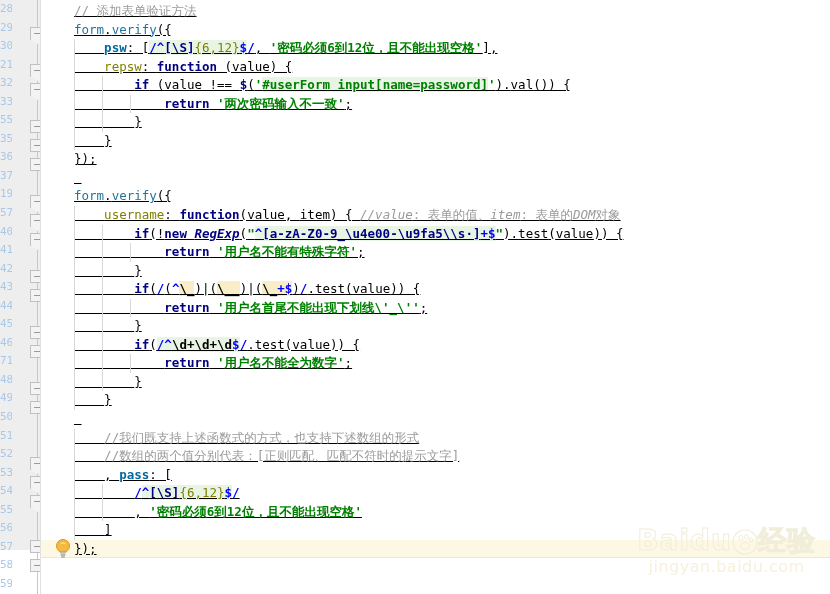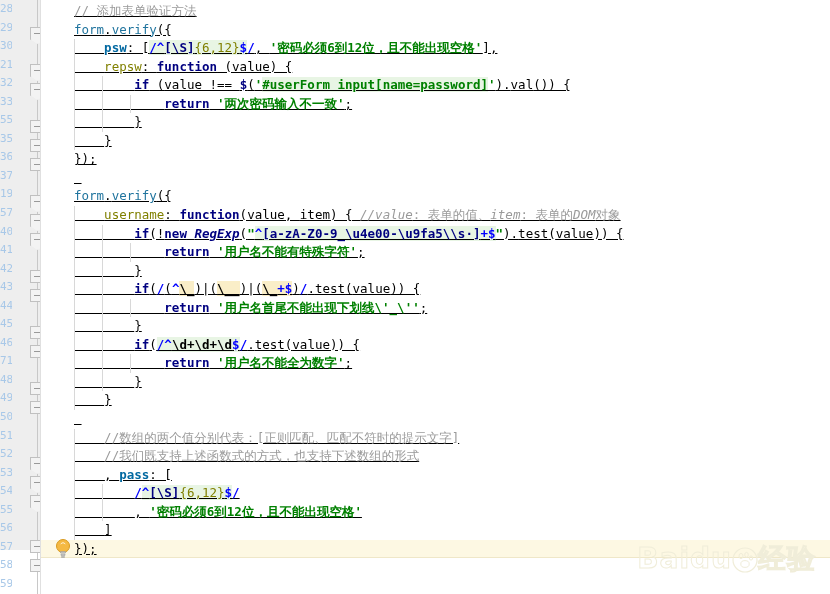--- a/index.html
+++ b/index.html
@@ -213,34 +213,35 @@
       <div class="line"><span class="guide" style="left:33px;height:18.55px;top:0"></span><span class="guide" style="left:61px;height:18.55px;top:0"></span><span class="guide" style="left:89px;height:18.55px;top:0"></span>            <span class="kw">return</span> <span class="str">'用户名不能有特殊字符'</span><span class="punct">;</span></div>
       <div class="line"><span class="guide" style="left:33px;height:18.55px;top:0"></span><span class="guide" style="left:61px;height:18.55px;top:0"></span>        <span class="punct">}</span></div>
       <div class="line"><span class="guide" style="left:33px;height:18.55px;top:0"></span><span class="guide" style="left:61px;height:18.55px;top:0"></span>        <span class="kw">if</span><span class="punct">(</span><span class="rxmeta">/</span><span class="punct">(</span><span class="rxmeta">^</span><span class="hl"><span class="rxplain">\_</span></span><span class="punct">)|(</span><span class="hl"><span class="rxplain">\__</span></span><span class="punct">)|(</span><span class="hl"><span class="rxplain">\_</span><span class="rxmeta">+$</span></span><span class="punct">)</span><span class="rxmeta">/</span><span class="punct">.</span><span class="ident">test</span><span class="punct">(</span><span class="param">value</span><span class="punct">)) {</span></div>
       <div class="line"><span class="guide" style="left:33px;height:18.55px;top:0"></span><span class="guide" style="left:61px;height:18.55px;top:0"></span><span class="guide" style="left:89px;height:18.55px;top:0"></span>            <span class="kw">return</span> <span class="str">'用户名首尾不能出现下划线\'_\''</span><span class="punct">;</span></div>
       <div class="line"><span class="guide" style="left:33px;height:18.55px;top:0"></span><span class="guide" style="left:61px;height:18.55px;top:0"></span>        <span class="punct">}</span></div>
       <div class="line"><span class="guide" style="left:33px;height:18.55px;top:0"></span><span class="guide" style="left:61px;height:18.55px;top:0"></span>        <span class="kw">if</span><span class="punct">(</span><span class="rx"><span class="rxmeta">/^</span><span class="rxplain">\d+\d+\d</span><span class="rxmeta">$</span></span><span class="rxmeta">/</span><span class="punct">.</span><span class="ident">test</span><span class="punct">(</span><span class="param">value</span><span class="punct">)) {</span></div>
       <div class="line"><span class="guide" style="left:33px;height:18.55px;top:0"></span><span class="guide" style="left:61px;height:18.55px;top:0"></span><span class="guide" style="left:89px;height:18.55px;top:0"></span>            <span class="kw">return</span> <span class="str">'用户名不能全为数字'</span><span class="punct">;</span></div>
       <div class="line"><span class="guide" style="left:33px;height:18.55px;top:0"></span><span class="guide" style="left:61px;height:18.55px;top:0"></span>        <span class="punct">}</span></div>
       <div class="line"><span class="guide" style="left:33px;height:18.55px;top:0"></span>    <span class="punct">}</span></div>
       <div class="line"> </div>
+      <div class="line"><span class="guide" style="left:33px;height:18.55px;top:0"></span>    <span class="cmt">//我们既支持上述函数式的方式，也支持下述数组的形式</span></div>
       <div class="line"><span class="guide" style="left:33px;height:18.55px;top:0"></span>    <span class="cmt">//数组的两个值分别代表：[正则匹配、匹配不符时的提示文字]</span></div>
-      <div class="line"><span class="guide" style="left:33px;height:18.55px;top:0"></span>    <span class="cmt">//我们既支持上述函数式的方式，也支持下述数组的形式</span></div>
       <div class="line"><span class="guide" style="left:33px;height:18.55px;top:0"></span>    <span class="punct">, </span><span class="prop">pass</span><span class="punct">: [</span></div>
       <div class="line"><span class="guide" style="left:33px;height:18.55px;top:0"></span><span class="guide" style="left:61px;height:18.55px;top:0"></span>        <span class="rxmeta">/</span><span class="rx"><span class="rxmeta">^</span><span class="rxclass">[\S]</span><span class="rxnum">{6,12}</span><span class="rxmeta">$</span></span><span class="rxmeta">/</span></div>
       <div class="line"><span class="guide" style="left:33px;height:18.55px;top:0"></span><span class="guide" style="left:61px;height:18.55px;top:0"></span>        <span class="punct">, </span><span class="str">'密码必须6到12位，且不能出现空格'</span></div>
       <div class="line"><span class="guide" style="left:33px;height:18.55px;top:0"></span>    <span class="punct">]</span></div>
       <div class="line current"><span class="punct">});</span><span class="cur-underline"></span></div>
 
     </div>
 
     <div class="wm">
       <div class="wm1"><span>Baidu</span><span class="paw"><svg width="26" height="26" viewBox="0 0 26 26">
               <circle cx="13" cy="13" r="12" fill="none" stroke="#f0edd9" stroke-width="1.2"></circle>
               <ellipse cx="9" cy="9" rx="2" ry="2.6" fill="none" stroke="#f0edd9" stroke-width="1"></ellipse>
               <ellipse cx="14.5" cy="7.8" rx="1.8" ry="2.4" fill="none" stroke="#f0edd9" stroke-width="1"></ellipse>
               <ellipse cx="19" cy="11" rx="1.7" ry="2.1" fill="none" stroke="#f0edd9" stroke-width="1"></ellipse>
               <ellipse cx="13" cy="17" rx="4.2" ry="3.4" fill="none" stroke="#f0edd9" stroke-width="1"></ellipse>
             </svg></span><span>经验</span></div>
+      <div class="wm2">jingyan.baidu.com</div>
     </div>
   </div>
 
 </div>
 
 </body></html>

